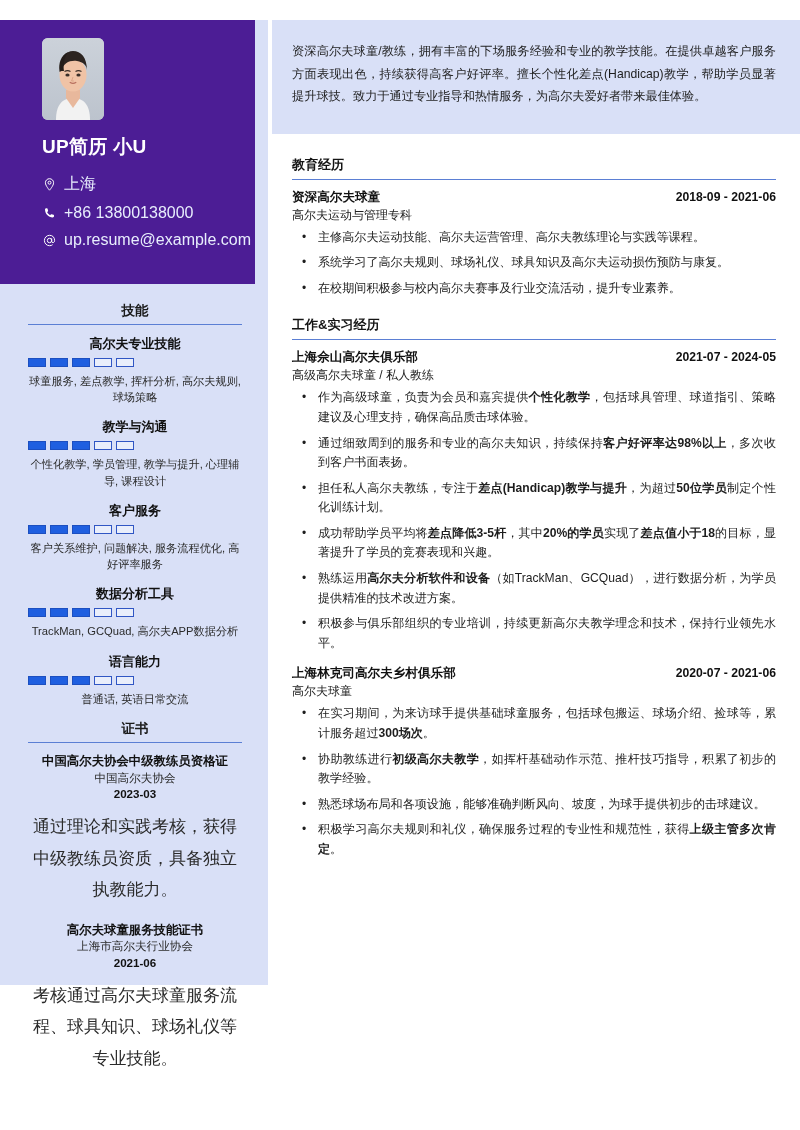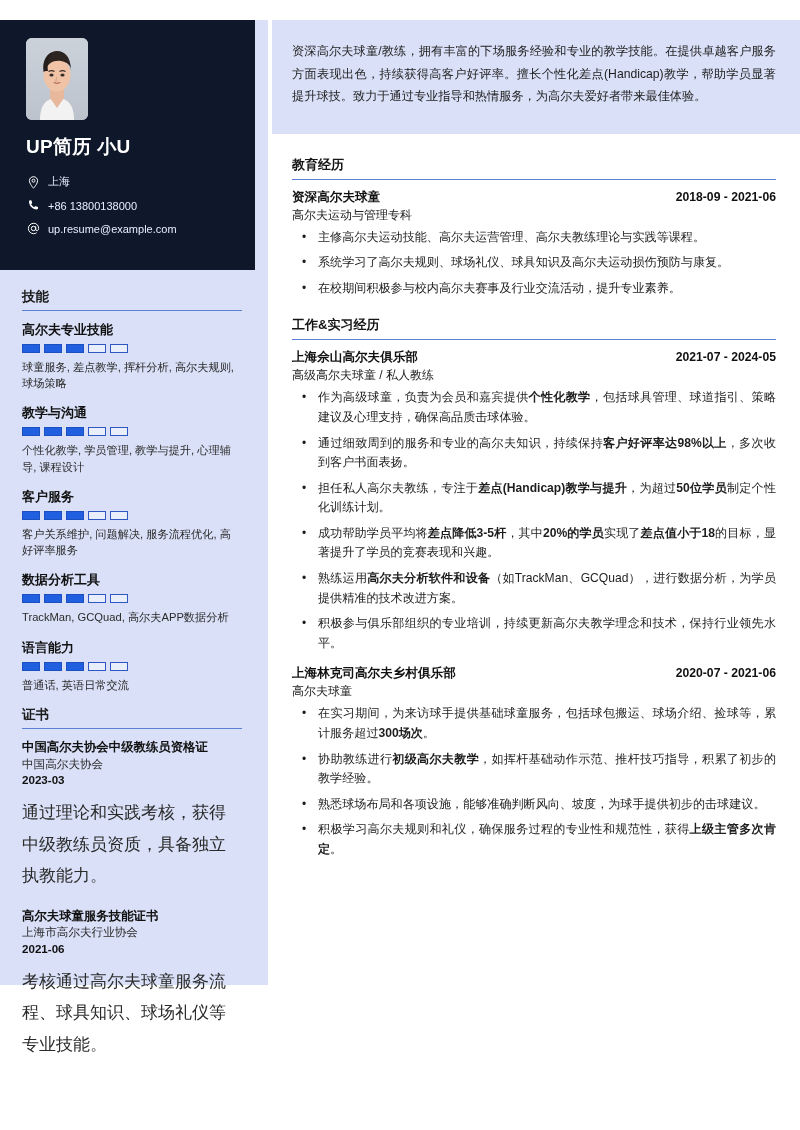--- a/index.html
+++ b/index.html
@@ -26,22 +26,22 @@
   
   .left-col {
     position: absolute;
     left: 0;
     top: 20px;
     width: 268px;
     background: #d9e0f7;
     height: 965px;
   }
   .left-header {
-    background: #0f172a;
-    padding: 18px 26px 26px 26px;
+    background: #4c1d95;
+    padding: 18px 26px 26px 42px;
     box-sizing: border-box;
     width: 255px;
   }
   .avatar {
     width: 62px;
     height: 82px;
     border-radius: 6px;
     overflow: hidden;
     background: #c7ccd4;
     position: relative;
@@ -50,40 +50,41 @@
   .avatar svg { display: block; }
   .person-name {
     color: #ffffff;
     font-size: 19px;
     font-weight: bold;
     letter-spacing: 0.3px;
     margin-bottom: 14px;
   }
   .contact-row {
     display: flex;
-    align-items: flex-end;
+    align-items: center;
     color: #e8eefd;
-    font-size: 11px;
+    font-size: 16px;
     margin-bottom: 9px;
   }
   .contact-icon {
     width: 15px;
     height: 14px;
     margin-right: 7px;
     flex: none;
     display: flex;
     align-items: center;
     justify-content: center;
     color: #ffffff;
   }
   .contact-icon svg { display:block; }
 
   .left-body {
-    padding: 18px 26px 24px 22px;
+    padding: 18px 26px 24px 28px;
     box-sizing: border-box;
+    text-align: center;
   }
   .sec-title {
     font-size: 13.5px;
     font-weight: bold;
     color: #1b1b1b;
     padding-bottom: 4px;
     border-bottom: 1.3px solid #5b7fd4;
     margin-bottom: 10px;
   }
   .skill-block { margin-bottom: 13px; }

